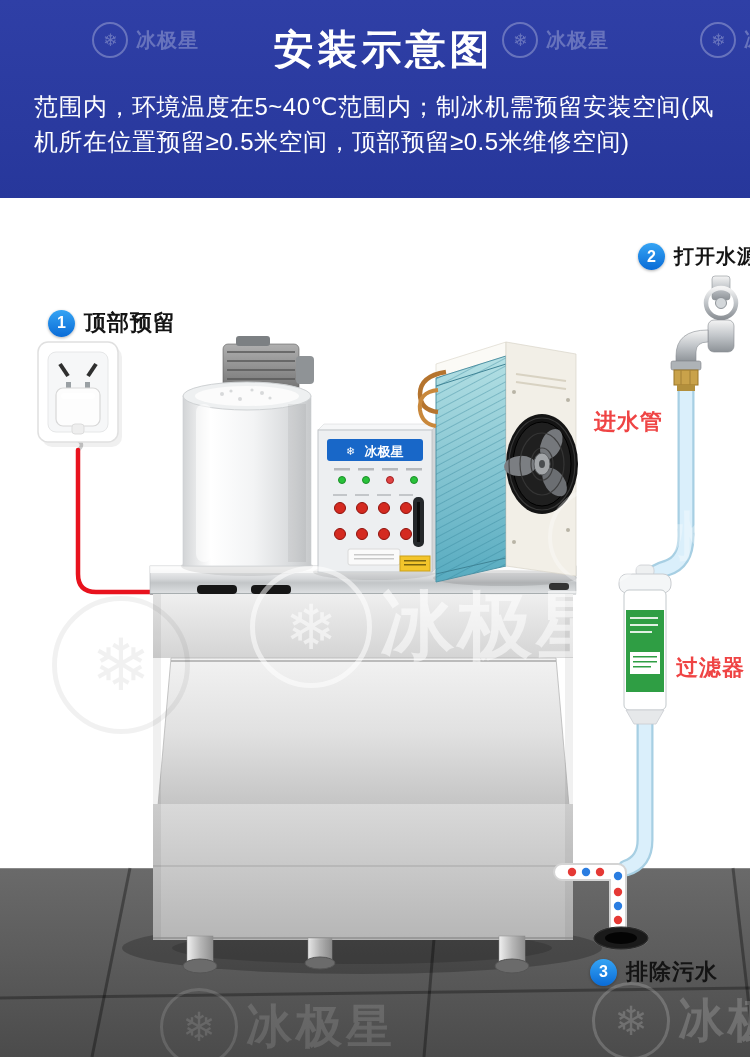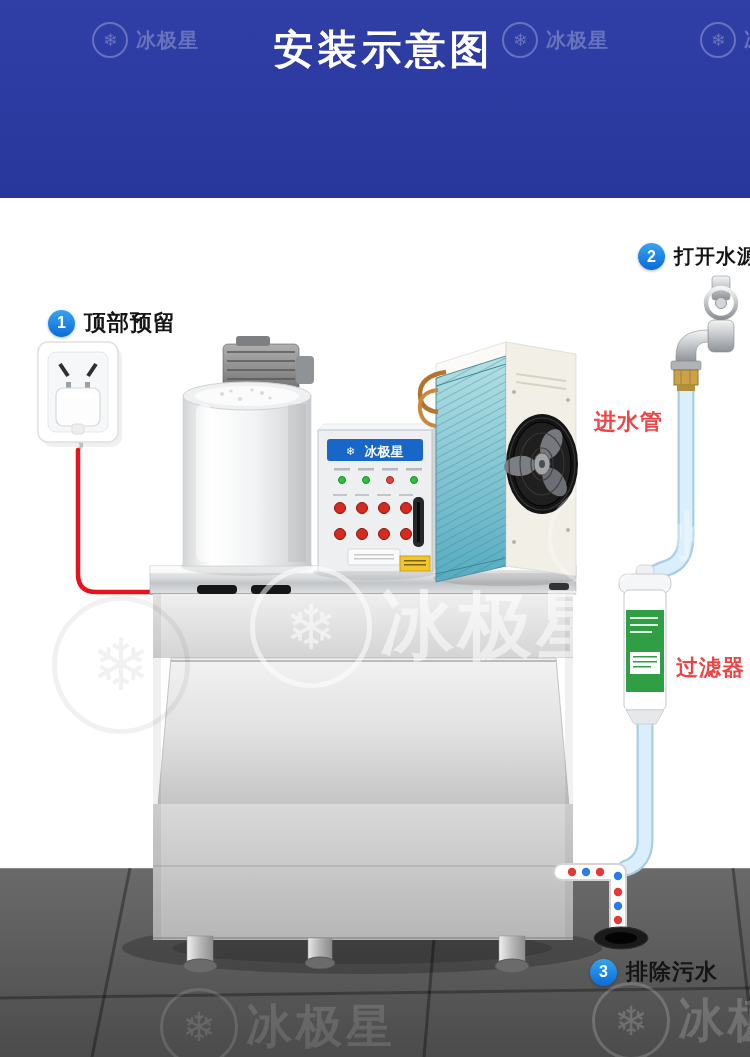--- a/index.html
+++ b/index.html
@@ -302,20 +302,22 @@
     <g>
       <ellipse cx="621" cy="938" rx="27" ry="11" fill="#1a1a1a" stroke="#0d0d0d" stroke-width="1"></ellipse>
       <ellipse cx="621" cy="938" rx="16" ry="6" fill="#040404"></ellipse>
       <ellipse cx="621" cy="938" rx="27" ry="11" fill="none" stroke="rgba(255,255,255,.12)" stroke-width="1.5"></ellipse>
     </g>
   </svg>
 
   <header class="hero">
     <h1>安装示意图</h1>
     <div class="desc">
+      <div>范围内，环境温度在5~40℃范围内；制冰机需预留安装空间(风</div>
+      <div>机所在位置预留≥0.5米空间，顶部预留≥0.5米维修空间)</div>
     </div>
   </header>
 
   <div class="wm wm-hdr" style="left:92px;top:22px;">
     <span class="wm-ring">❄</span>
     <span class="wm-text">冰极星</span>
   </div>
   <div class="wm wm-hdr" style="left:502px;top:22px;">
     <span class="wm-ring">❄</span>
     <span class="wm-text">冰极星</span>

